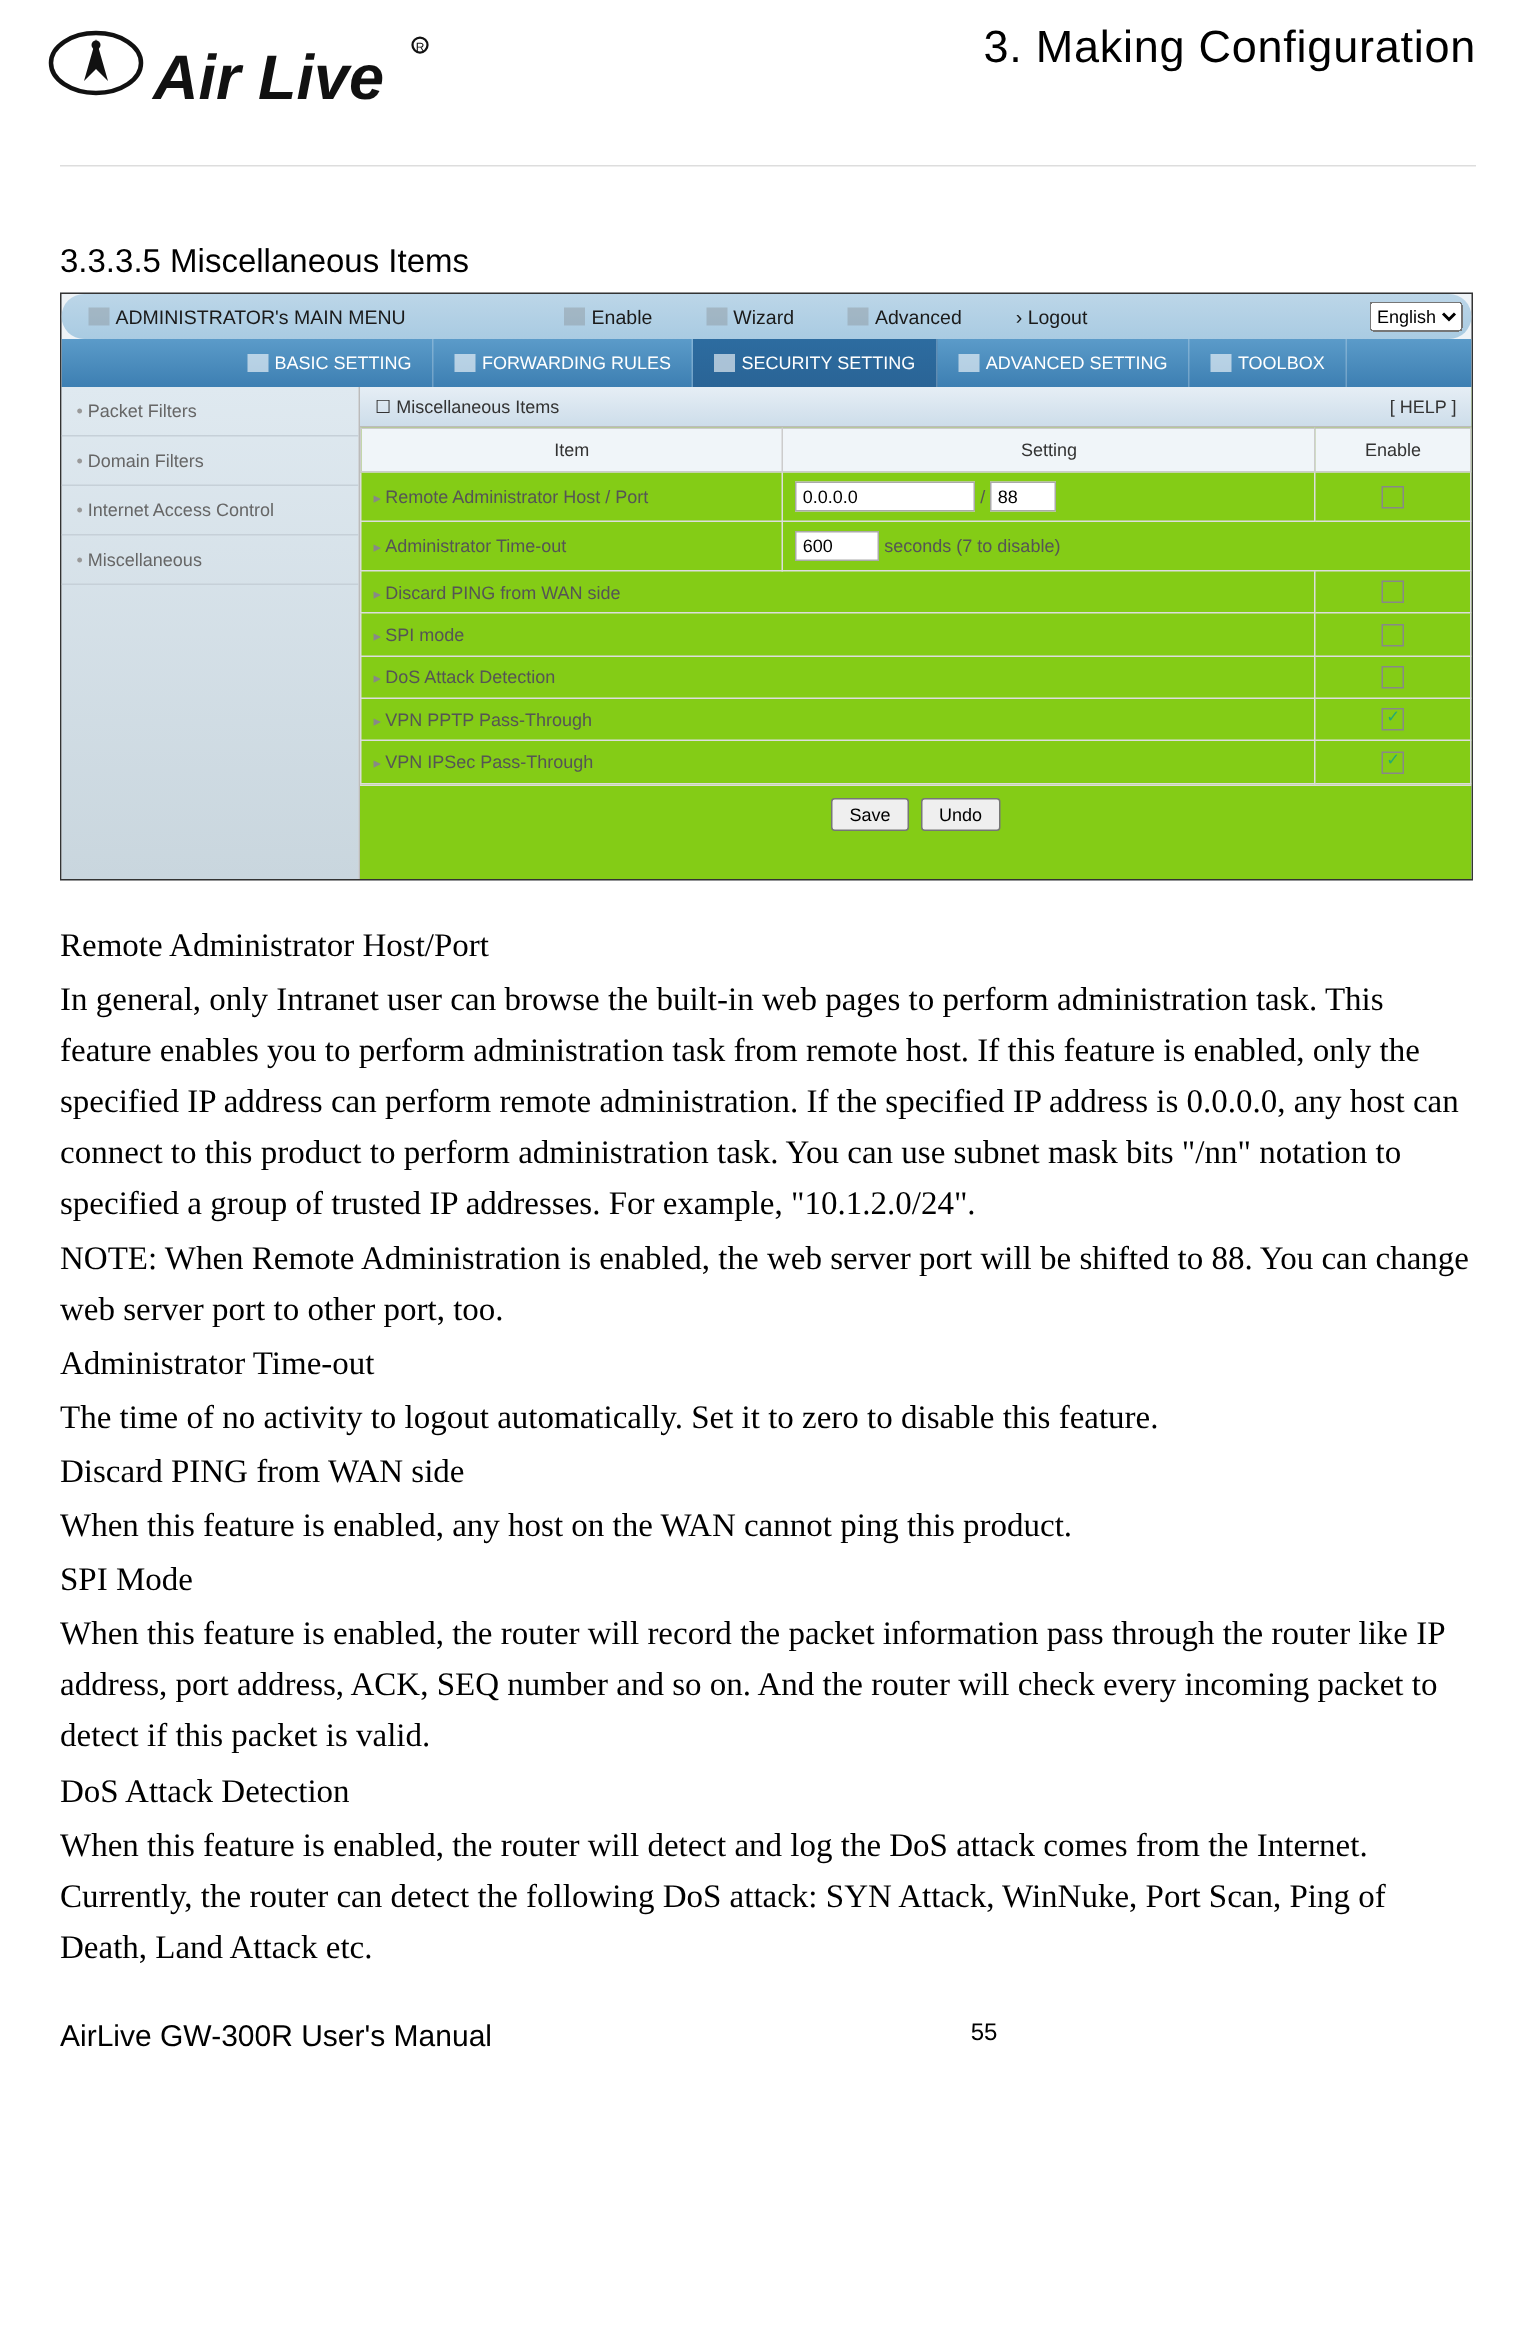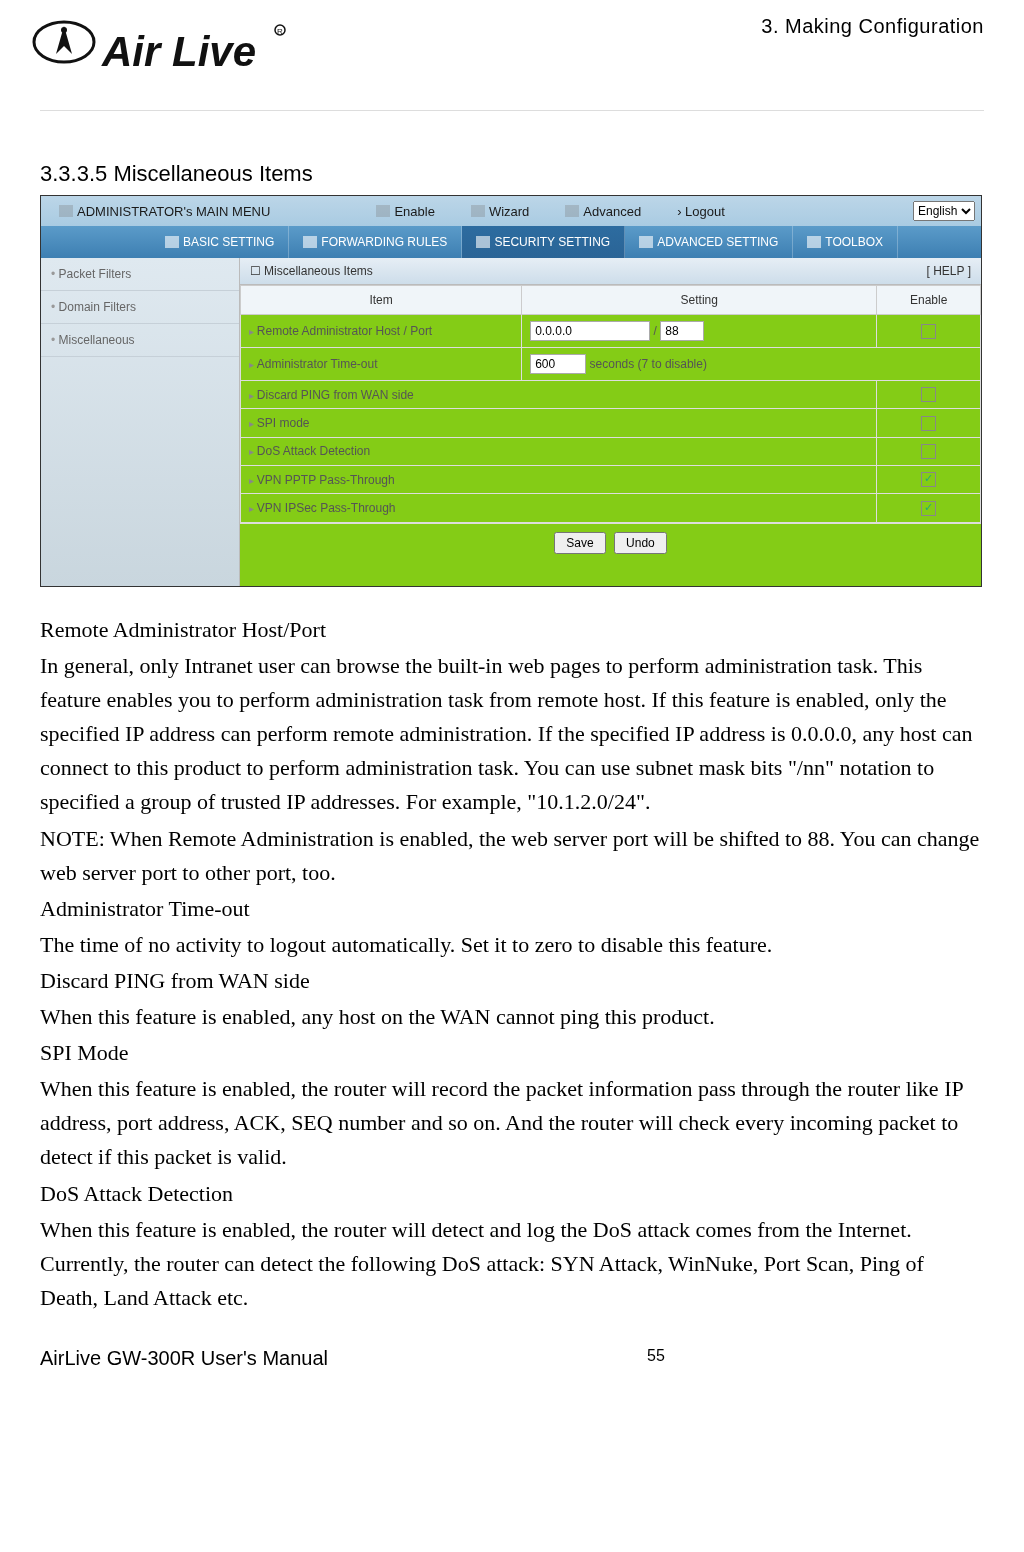--- a/index.html
+++ b/index.html
@@ -5,26 +5,26 @@
   body {
     margin: 0;
     padding: 0;
     width: 1024px;
     font-family: Arial, Helvetica, sans-serif;
     color: #000;
     background: #fff;
   }
   .page { width: 1024px; padding: 0 40px 30px 40px; box-sizing: border-box; }
   .header { position: relative; height: 110px; }
-  .chapter { position: absolute; top: 15px; right: 0; font-size: 20px; letter-spacing: 0.5px; }
+  .chapter { position: absolute; top: 15px; right: 0; font-size: 30px; letter-spacing: 0.5px; }
   .logo { position: absolute; top: 6px; left: -10px; }
   .hr-soft { border: none; border-top: 1px solid #ddd; margin: 0; }
   .section-num { font-size: 22px; margin: 50px 0 8px 0; }
   .screenshot { border: 1px solid #333; width: 940px; height: 390px; background: #eef3f7; margin-bottom: 26px; position: relative; overflow: hidden; }
-  .topbar { background: linear-gradient(#bcd6e8,#a9cbe2); height: 30px; display: flex; color: #1a1a1a; font-size: 13px; align-items: center; }
+  .topbar { background: linear-gradient(#bcd6e8,#a9cbe2); height: 30px; display: flex; color: #1a1a1a; font-size: 13px; align-items: center; border-radius: 15px; }
   .topbar .item { padding: 0 18px; display:flex; align-items:center; gap:4px;}
   .topbar .lang { margin-left:auto; margin-right:6px;}
   .lang select{ font-size:12px; height:20px;}
   .tabbar { background: linear-gradient(#5b9bc9,#3d7fb2); height: 32px; display:flex; color:#fff; font-size:12px; align-items:center; padding-left:110px;}
   .tabbar .tab { padding:0 14px; height:32px; display:flex; align-items:center; border-right:1px solid rgba(255,255,255,0.25); gap:4px;}
   .tabbar .tab.active{ background: linear-gradient(#2d6ca0,#2a6496);}
   .ss-body{ display:flex; height: calc(100% - 62px);}
   .sidebar{ width:198px; background: linear-gradient(#dfe9f0,#c9d6de); border-right:1px solid #bbb;}
   .sidebar .side-item{ padding:9px 10px; font-size:12px; color:#666; border-bottom:1px solid #c6d0d8;}
   .sidebar .side-item::before{ content:"• "; color:#999;}
@@ -108,20 +108,21 @@
         </div>
     <div class="tab">
           <span class="tiny-icon" style="background:#fff;opacity:.6"></span>
           <span>TOOLBOX</span>
         </div>
   </div>
   <div class="ss-body">
     <div class="sidebar">
       <div class="side-item">Packet Filters</div>
       <div class="side-item">Domain Filters</div>
+      <div class="side-item">Internet Access Control</div>
       <div class="side-item">Miscellaneous</div>
     </div>
     <div class="content">
       <div class="panel-title">
         <span>☐ <span>Miscellaneous Items</span></span>
         <span>[ HELP ]</span>
       </div>
       <table class="tbl">
         <tbody>
               <tr>

